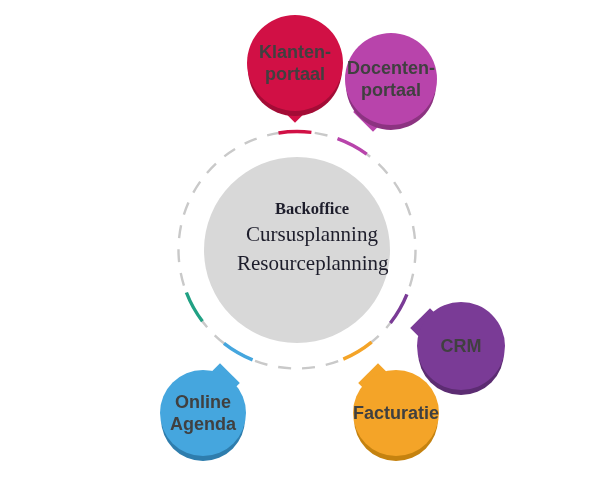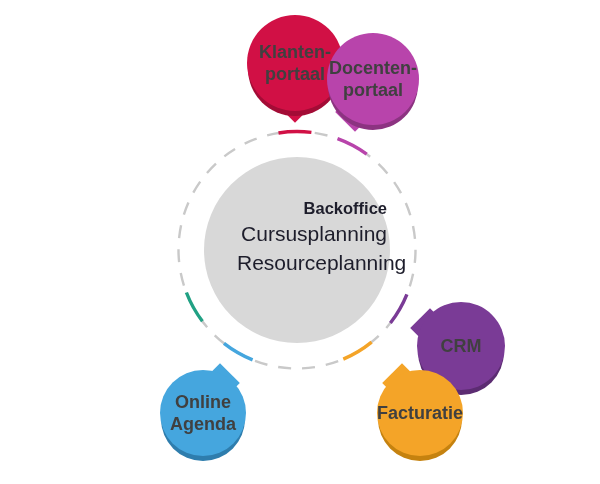--- a/index.html
+++ b/index.html
@@ -40,21 +40,22 @@
     height: 186px;
     border-radius: 50%;
     background: var(--center-circle, #d8d8d8);
   }
   .center-text {
     position: absolute;
     left: 237px;
     top: 198px;
     width: 150px;
     color: var(--text, #1d1d2b);
-    text-align: right;
+    text-align: center;
+    font-family: Liberation Serif, serif;
   }
   .center-title {
     font-size: 16.5px;
     font-weight: bold;
     line-height: 1.32;
   }
   .center-line {
     font-size: 21px;
     line-height: 1.38;
   }
@@ -117,34 +118,34 @@
     <div class="center-line">Resourceplanning</div>
   </div>
 
   <div class="bubble" style="left: 247px; top: 15px; --d: 96px; --c: #d11045; --cd: #a30c36;">
     <div class="tail" style="left:34px; top:74px;"></div>
     <div class="disc"></div>
     <div class="blabel">Klanten-
 portaal</div>
   </div>
 
-  <div class="bubble" style="left: 327px; top: 33px; --d: 92px; --c: #b844ab; --cd: #8c3381;">
+  <div class="bubble" style="left: 345px; top: 33px; --d: 92px; --c: #b844ab; --cd: #8c3381;">
     <div class="tail" style="left:14px; top:65px;"></div>
     <div class="disc"></div>
     <div class="blabel">Docenten-
 portaal</div>
   </div>
 
   <div class="bubble" style="left: 417px; top: 302px; --d: 88px; --c: #7a3b96; --cd: #5c2c72;">
     <div class="tail" style="left:-1px; top:12px;"></div>
     <div class="disc"></div>
     <div class="blabel">CRM</div>
   </div>
 
-  <div class="bubble" style="left: 353px; top: 370px; margin-left: 24px; --d: 86px; --c: #f4a428; --cd: #c5820f;">
+  <div class="bubble" style="left: 353px; top: 370px; --d: 86px; --c: #f4a428; --cd: #c5820f;">
     <div class="tail" style="left:11px; top:-1px;"></div>
     <div class="disc"></div>
     <div class="blabel">Facturatie</div>
   </div>
 
   <div class="bubble" style="left: 160px; top: 370px; --d: 86px; --c: #45a6de; --cd: #2e7dad;">
     <div class="tail" style="left:46px; top:-1px;"></div>
     <div class="disc"></div>
     <div class="blabel">Online
 Agenda</div>

